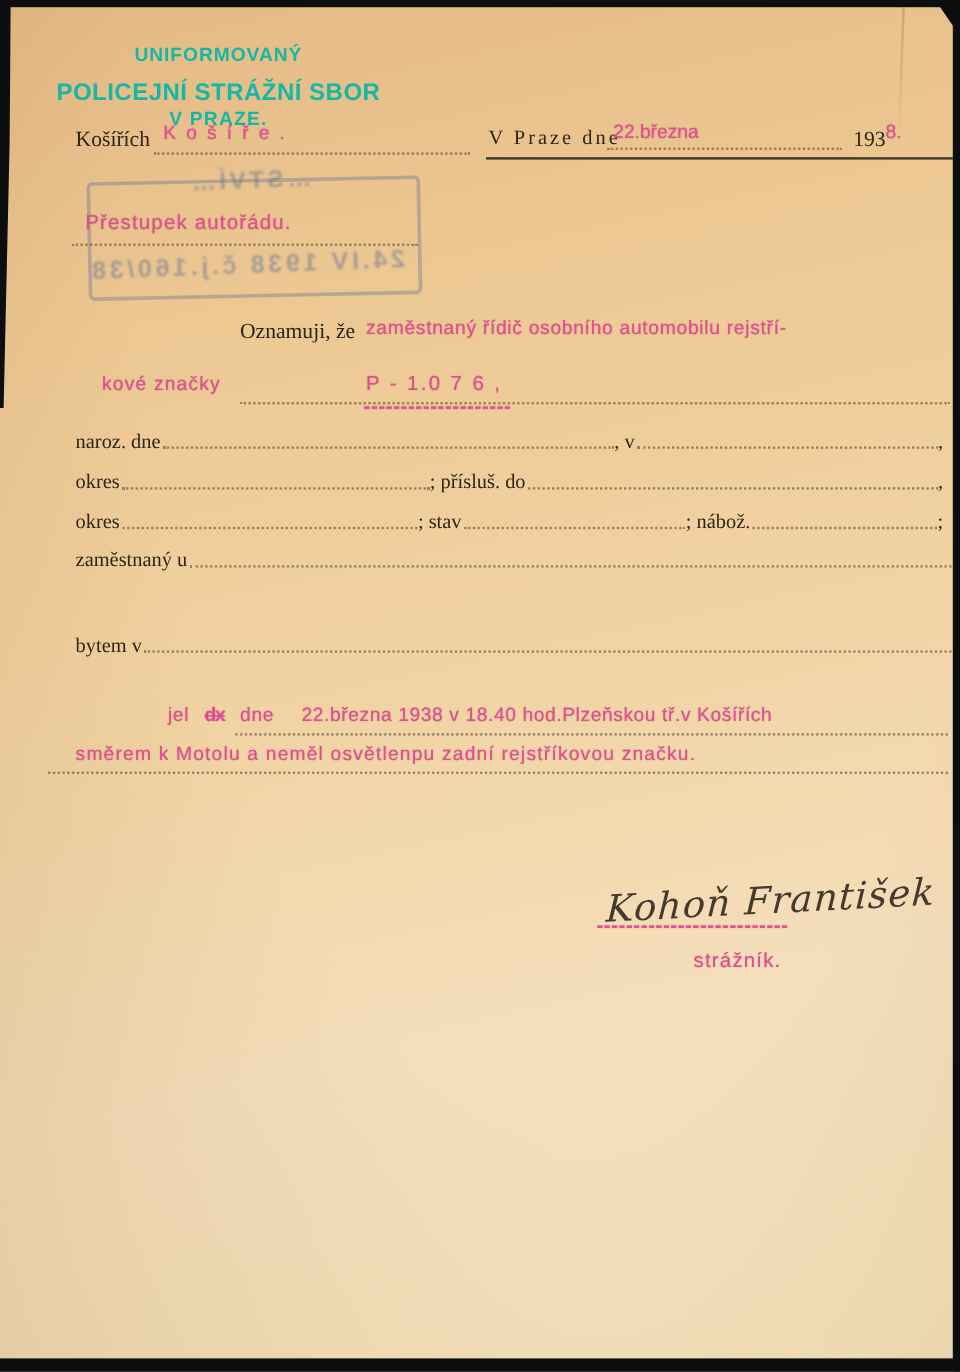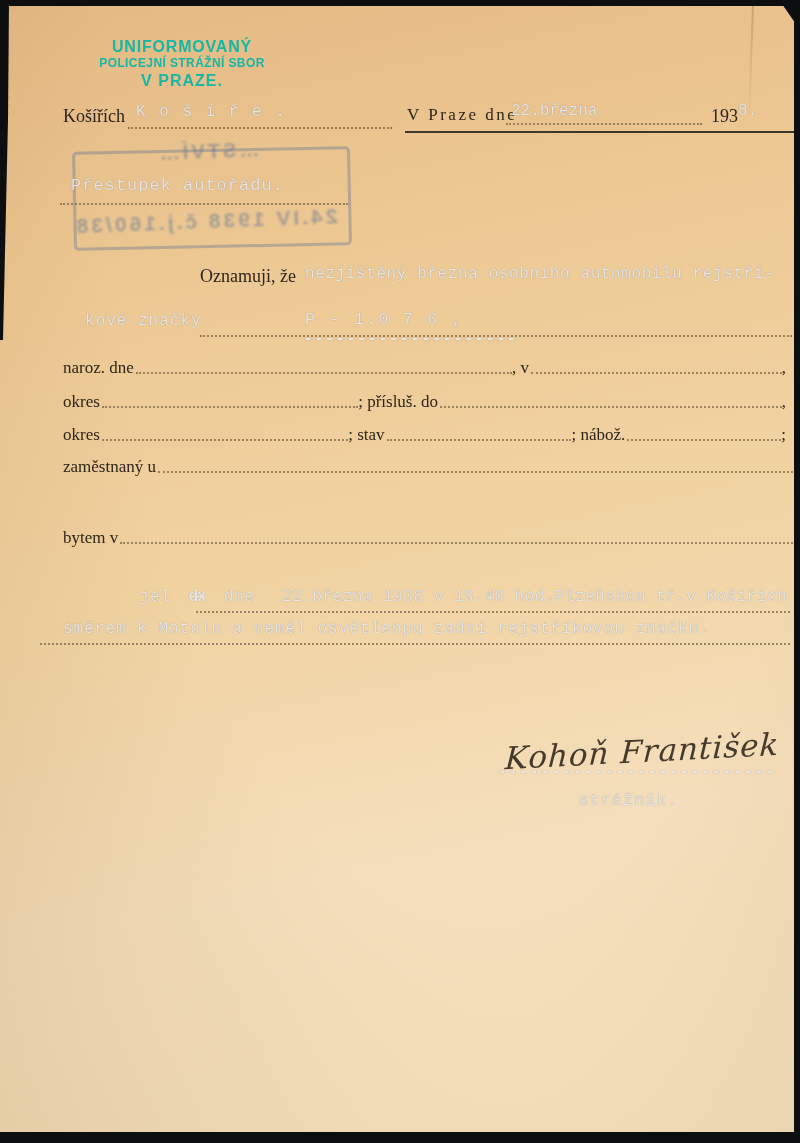--- a/index.html
+++ b/index.html
@@ -37,30 +37,30 @@
     clip-path:polygon(100% 0,100% 100%,55% 0);
   }
   .crease{
     position:absolute;left:750px;top:6px;width:2px;height:112px;
     background:linear-gradient(rgba(125,92,48,.3),rgba(125,92,48,0));
     transform:rotate(2deg);z-index:5;
   }
   
   .printed{font-family:"Liberation Serif", serif;color:#2e2519;}
   .typed{
-    font-family:Liberation Mono, monospace;
-    color:#e5e5e5;text-shadow:0 0 1px rgba(58,49,38,.45);
+    font-family:Liberation Sans, sans-serif;
+    color:#ec4899;text-shadow:0 0 1px rgba(58,49,38,.45);
   }
   .abs{position:absolute;white-space:nowrap;}
   .header{
     left:42px;top:38px;width:280px;text-align:center;
     font-family:"Liberation Sans",sans-serif;font-weight:bold;color:#14b8a6;
   }
   .header .h1{font-size:16px;letter-spacing:.8px;}
-  .header .h2{font-size:12px;letter-spacing:.4px;margin-top:0;text-align:center;}
+  .header .h2{font-size:20px;letter-spacing:.4px;margin-top:10px;text-align:center;}
   .header .h3{font-size:16px;letter-spacing:1px;margin-top:2px;}
   .dotline{border-bottom:2px dotted rgba(99,80,52,.6);}
   .row{position:absolute;display:flex;align-items:flex-end;font-size:17px;}
   .row .lbl{padding:0 2px 0 0;}
   .row .field{border-bottom:2px dotted rgba(99,80,52,.6);transform:translateY(-4px);height:8px;}
   
   .stamp{
     position:absolute;left:73px;top:149px;width:272px;height:93px;
     border:3px solid rgba(93,115,148,.38);border-radius:5px;
     transform:rotate(-1.2deg);z-index:1;
@@ -105,21 +105,21 @@
 
 <div class="stamp">
   <div class="sline s1">…STVÍ…</div>
   <div class="sline s2">24.IV 1938 č.j.160/38</div>
 </div>
 
 <span class="abs typed" style="left:71px;top:176px;font-size:17px;letter-spacing:1px;z-index:2;">Přestupek autořádu.</span>
 <div class="abs dotline" style="left:60px;top:184px;width:288px;height:19px;z-index:2;"></div>
 
 <span class="abs printed" style="left:200px;top:266px;font-size:18px;">Oznamuji, že</span>
-<span class="abs typed" style="left:305px;top:265px;font-size:16px;letter-spacing:.6px;">nezjištěný března osobního automobilu rejstří-</span>
+<span class="abs typed" style="left:305px;top:265px;font-size:16px;letter-spacing:.6px;">zaměstnaný řídič osobního automobilu rejstří-</span>
 
 <span class="abs typed" style="left:85px;top:312px;font-size:16px;letter-spacing:1px;">kové značky</span>
 <span class="abs typed" style="left:305px;top:310px;font-size:17px;letter-spacing:2px;">P - 1.0 7 6 ,</span>
 <div class="abs dotline" style="left:200px;top:316px;width:592px;height:19px;"></div>
 <span class="abs typed" style="left:303px;top:329px;font-size:17px;font-weight:bold;letter-spacing:.5px;">--------------------</span>
 
 <div class="row printed" style="left:63px;top:358px;width:725px;">
   <span class="lbl">naroz. dne</span>
   <span class="field" style="flex:3;"></span>
   <span class="lbl">, v</span>

